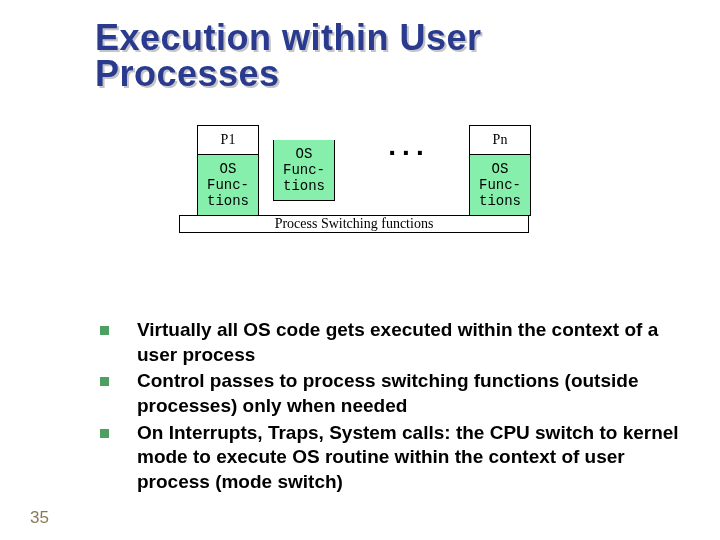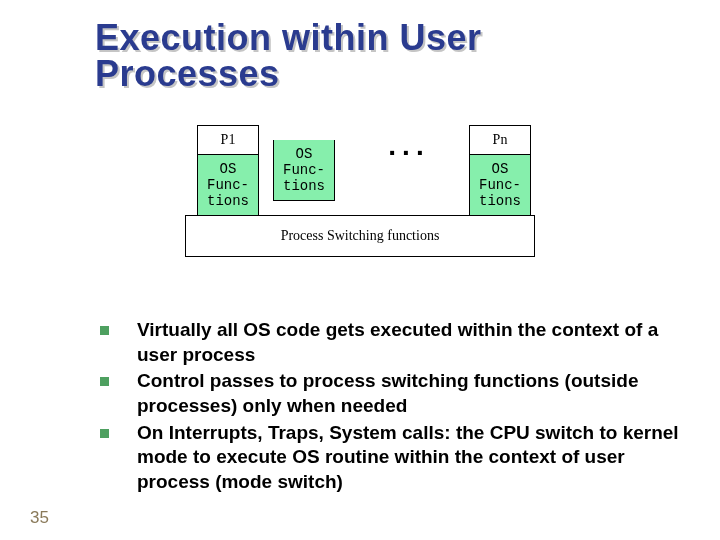--- a/index.html
+++ b/index.html
@@ -70,24 +70,24 @@
     font-family: Liberation Mono, monospace;
     line-height: 1.15;
     padding: 6px 2px;
     background: #86efac;
   }
   .switchbox {
     border: 1px solid #000;
     text-align: center;
     font-size: 14px;
     font-family: "Times New Roman", serif;
-    padding: 12px 0;
+    padding: 0 0;
     background: #fff;
     width: 350px;
-    margin-left: 10px;
+    margin-left: 4px;
     margin-top: -1px;
   }
   .bullets {
     position: absolute;
     top: 318px;
     left: 100px;
     right: 40px;
   }
   .bullet {
     display: flex;

